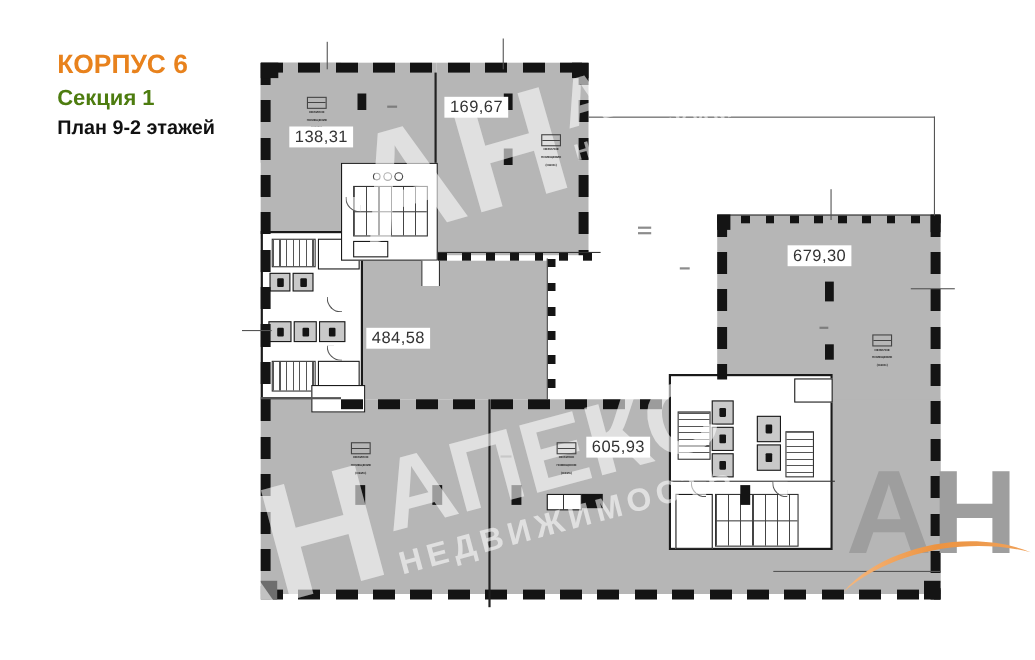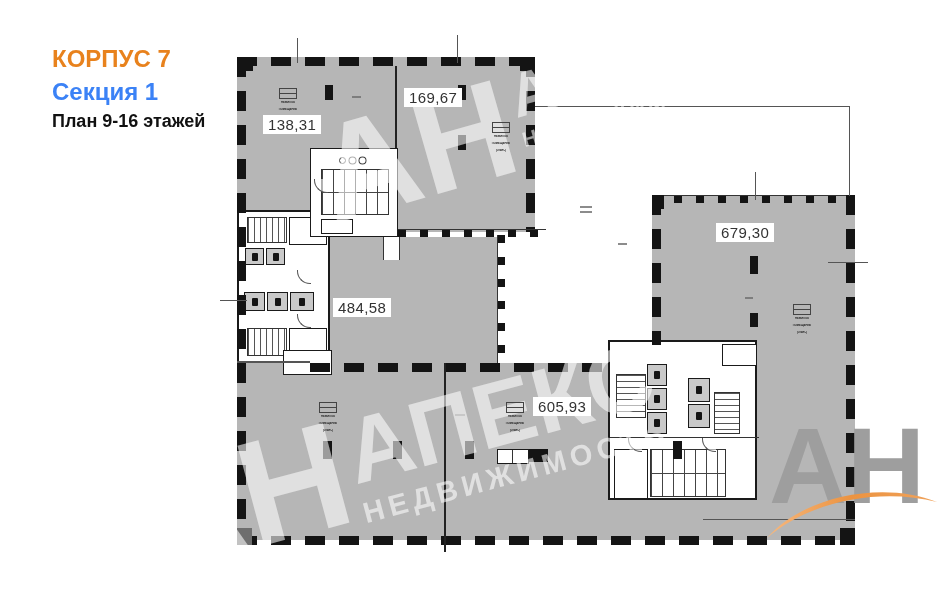--- a/index.html
+++ b/index.html
@@ -1,21 +1,21 @@
 <!DOCTYPE html>
 <html><head>
 <meta charset="utf-8">
 <style>
   html,body{margin:0;padding:0;background:#fff;}
   .stage{position:relative;width:941px;height:600px;background:#fff;overflow:hidden;
          font-family:"Liberation Sans","DejaVu Sans",sans-serif;}
   
   .hdr{position:absolute;left:52px;top:42px;z-index:30;}
   .hdr .t1{font-size:24px;font-weight:bold;color:#e8821d;line-height:1.4;}
-  .hdr .t2{font-size:24px;font-weight:bold;color:#3b82f6;line-height:1.35;}
+  .hdr .t2{font-size:20px;font-weight:bold;color:#4d7c0f;line-height:1.35;}
   .hdr .t3{font-size:18px;font-weight:bold;color:#111;line-height:1.5;}
   
   .gray{position:absolute;background:#b6b6b6;}
   .white{position:absolute;background:#fff;}
   .roombox{position:absolute;background:#fff;border:1px solid #1a1a1a;}
   
   .wh{position:absolute;height:9px;
       background:repeating-linear-gradient(90deg,#141414 0 20px,rgba(0,0,0,0) 20px 34px);}
   .wv{position:absolute;width:9px;
       background:repeating-linear-gradient(180deg,#141414 0 20px,rgba(0,0,0,0) 20px 34px);}
@@ -69,23 +69,23 @@
   .logo{position:absolute;left:763px;top:420px;width:178px;height:125px;z-index:13;pointer-events:none;}
   .logo .txt{position:absolute;left:6px;top:-8px;font-size:108px;font-weight:bold;color:#9e9e9e;line-height:1;}
   .logo svg{position:absolute;left:0px;top:58px;}
 </style>
 </head>
 <body>
 
 <div class="stage">
 
   <div class="hdr">
-    <div class="t1">КОРПУС 7</div>
+    <div class="t1">КОРПУС 6</div>
     <div class="t2">Секция 1</div>
-    <div class="t3">План 9-16 этажей</div>
+    <div class="t3">План 9-2 этажей</div>
   </div>
 
   <div>
     <div class="gray" style="left:237px;top:57px;width:160px;height:91px;"></div>
     <div class="gray" style="left:237px;top:57px;width:73px;height:160px;"></div>
     <div class="gray" style="left:397px;top:57px;width:138px;height:175px;"></div>
     <div class="gray" style="left:652px;top:195px;width:203px;height:335px;"></div>
     <div class="gray" style="left:237px;top:363px;width:618px;height:177px;"></div>
     <div class="gray" style="left:310px;top:237px;width:187px;height:126px;"></div>
   </div>

